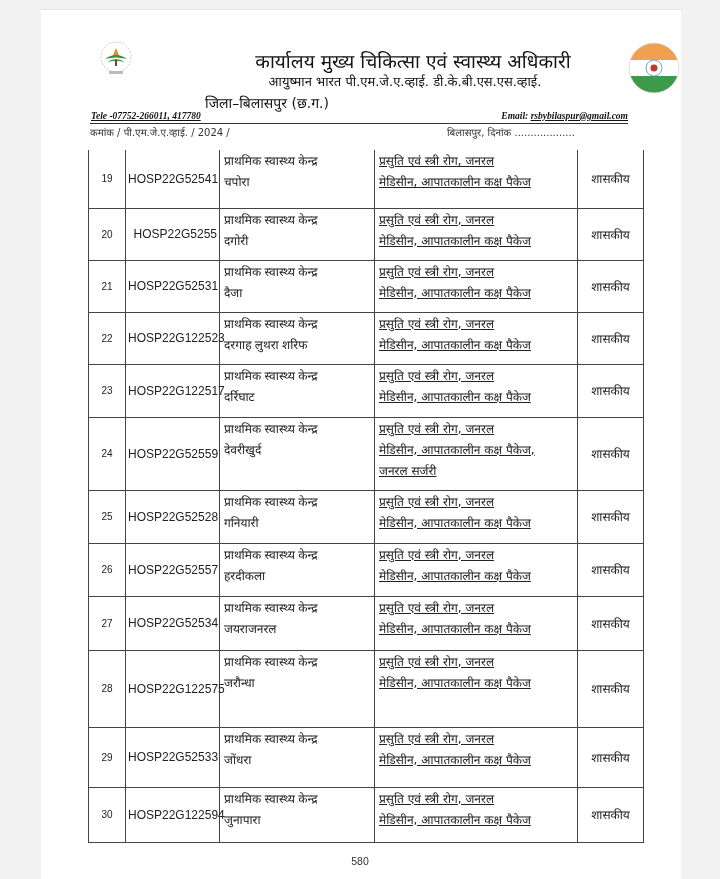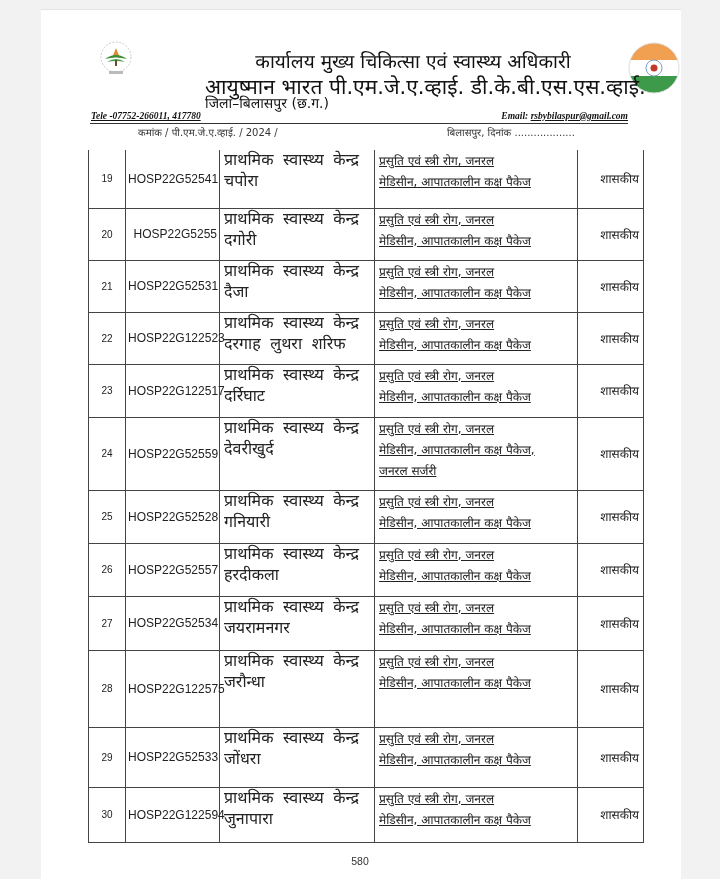--- a/index.html
+++ b/index.html
@@ -16,58 +16,58 @@
   }
   .logo-right {
     position: absolute; left: 627px; top: 40px; width: 54px; height: 56px;
   }
   .title1 {
     position: absolute; left: 233px; top: 48px; width: 360px; text-align: center;
     font-family: "DejaVu Sans", sans-serif; font-size: 19px; color: #111; white-space: nowrap;
   }
   .title2 {
     position: absolute; left: 205px; top: 72px; width: 400px; text-align: center;
-    font-family: "DejaVu Sans", sans-serif; font-size: 21px; color: #111; white-space: nowrap;
+    font-family: "DejaVu Sans", sans-serif; font-size: 13px; color: #111; white-space: nowrap;
   }
   .title3 {
     position: absolute; left: 205px; top: 93px; width: 400px; 
     font-family: "DejaVu Sans", sans-serif; font-size: 14px; color: #111; white-space: nowrap;
   }
   .tele {
     position: absolute; left: 91px; top: 111px; font-family: "Liberation Serif", serif;
     font-style: italic; font-weight: bold; font-size: 9.5px; text-decoration: underline; color: #111;
   }
   .email {
     position: absolute; right: 92px; top: 111px; font-family: "Liberation Serif", serif;
     font-style: italic; font-weight: bold; font-size: 9.5px; color: #111;
   }
   .email .addr { text-decoration: underline; }
   .rule {
     position: absolute; left: 90px; top: 123px; width: 538px; height: 0; border-top: 1.5px solid #333;
   }
   .ref {
-    position: absolute; left: 90px; top: 125px; font-family: "DejaVu Sans", sans-serif; font-size: 10px; color: #333; margin-left: 48px;
+    position: absolute; left: 90px; top: 125px; font-family: "DejaVu Sans", sans-serif; font-size: 10px; color: #333;
   }
   .date {
     position: absolute; left: 447px; top: 125px; font-family: "DejaVu Sans", sans-serif; font-size: 10px; color: #333;
   }
   .date .dots { letter-spacing: 0px; }
   table.list {
     position: absolute; left: 88px; top: 150px; border-collapse: collapse; width: 546px;
     table-layout: fixed;
   }
   table.list td {
     border: 1px solid #444; padding: 0 4px; vertical-align: middle; color: #222;
   }
   table.list tr:first-child td { border-top: none; }
   table.list td.sno { width: 16px; font-size: 10px; text-align: center; padding: 0 10px; }
   table.list td.code { width: 89px; font-size: 12px; text-align: right; padding: 0 2px; }
-  table.list td.name { width: 146px; font-family: Liberation Mono, monospace; font-size: 16px; line-height: 21px; vertical-align: top; padding-top: 1px; }
+  table.list td.name { width: 146px; font-family: Liberation Sans, sans-serif; font-size: 12px; line-height: 21px; vertical-align: top; padding-top: 1px; }
   table.list td.pkg { width: 194px; font-family: "DejaVu Sans", sans-serif; font-size: 12px; line-height: 21px; vertical-align: top; padding-top: 1px; text-decoration: underline; }
-  table.list td.type { width: 57px; font-family: "DejaVu Sans", sans-serif; font-size: 12px; text-align: right; vertical-align: middle; }
+  table.list td.type { width: 57px; font-family: "DejaVu Sans", sans-serif; font-size: 12px; text-align: center; vertical-align: middle; }
   .cell-line { display: block; white-space: nowrap; }
   .pagenum {
     position: absolute; left: 340px; top: 855px; width: 40px; text-align: center; font-size: 10.5px; color: #333;
   }
 </style>
 </head>
 <body>
 
 <div class="page"></div>
 
@@ -217,21 +217,21 @@
           <span class="cell-line">प्रसुति एवं स्त्री रोग, जनरल</span>
           <span class="cell-line">मेडिसीन, आपातकालीन कक्ष पैकेज</span>
         </td>
         <td class="type">शासकीय</td>
       </tr>
       <tr style="height: 54px;">
         <td class="sno">27</td>
         <td class="code">HOSP22G52534</td>
         <td class="name">
           <span class="cell-line">प्राथमिक स्वास्थ्य केन्द्र</span>
-          <span class="cell-line">जयरामनगर</span>
+          <span class="cell-line">जयराजनरल</span>
         </td>
         <td class="pkg">
           <span class="cell-line">प्रसुति एवं स्त्री रोग, जनरल</span>
           <span class="cell-line">मेडिसीन, आपातकालीन कक्ष पैकेज</span>
         </td>
         <td class="type">शासकीय</td>
       </tr>
       <tr style="height: 77px;">
         <td class="sno">28</td>
         <td class="code">HOSP22G122575</td>

